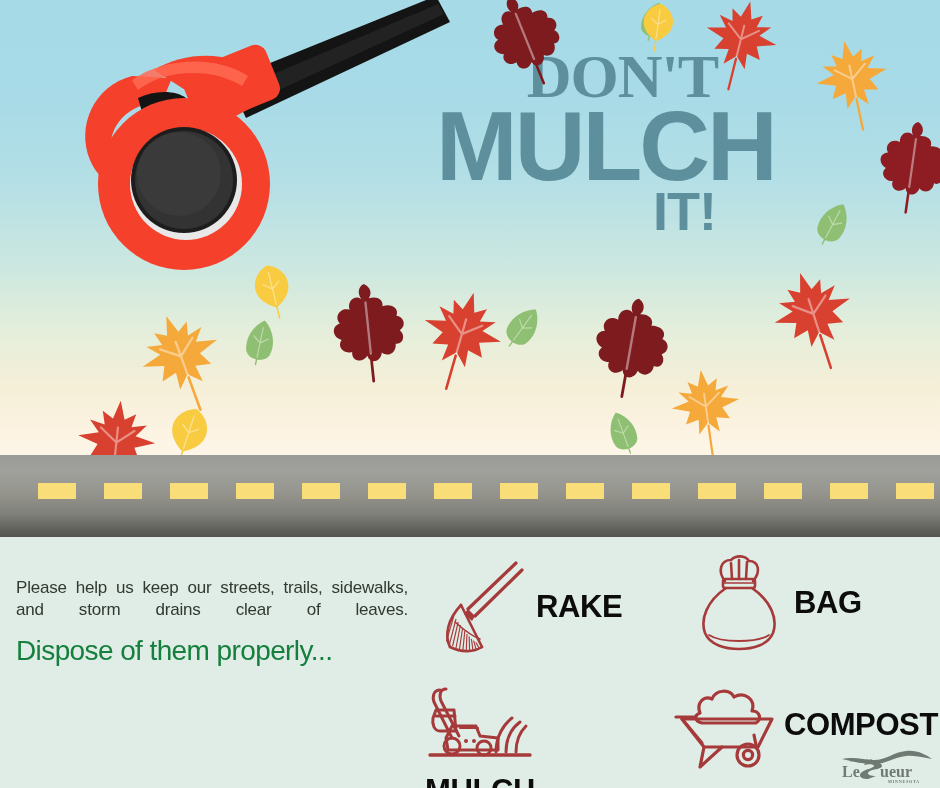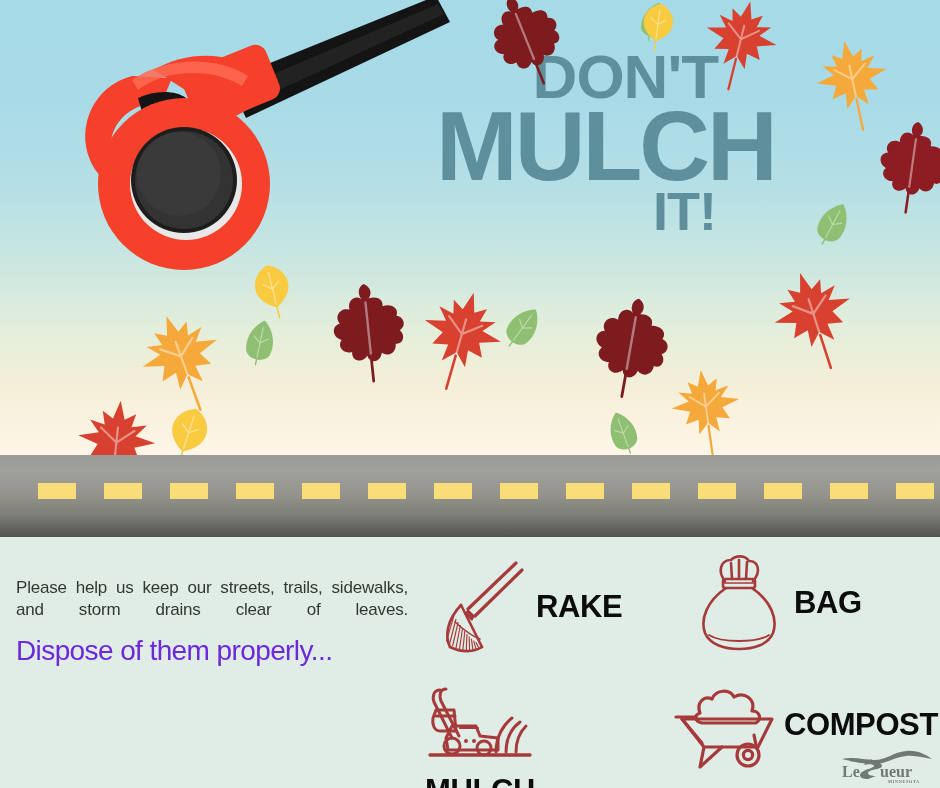--- a/index.html
+++ b/index.html
@@ -67,21 +67,21 @@
   #headline {
     position:absolute; left:436px; top:48px;
     width:290px;
     text-align:right;
     color:#5d8f9d;
     font-weight:bold;
     letter-spacing:-1px;
     line-height:0.92;
     user-select:none;
   }
-  #hl-1 { font-size:62px; padding-right:8px; }
+  #hl-1 { font-size:62px; padding-right:8px;font-family:Liberation Serif, serif; }
   #hl-2 { font-size:98px; letter-spacing:-3px; margin-top:-4px; }
   #hl-3 { font-size:54px; padding-right:10px; margin-top:-4px; }
 
   
   #blower { position:absolute; left:36px; top:-6px; width:420px; height:280px; }
 
   
   .leaf { position:absolute; }
 
   
@@ -95,21 +95,21 @@
     color:#303a2f;
     line-height:1.28;
     text-align:justify;
     text-align-last:justify;
     letter-spacing:-0.2px;
   }
   #copy-light {
     margin-top:14px;
     font-size:28px;
     font-weight:normal;
-    color:#6d28d9;
+    color:#15803d;
     letter-spacing:-0.6px;
   }
 
   
   #actions {
     position:absolute; left:424px; top:12px;
     width:516px; height:225px;
   }
   .action {
     position:absolute;

